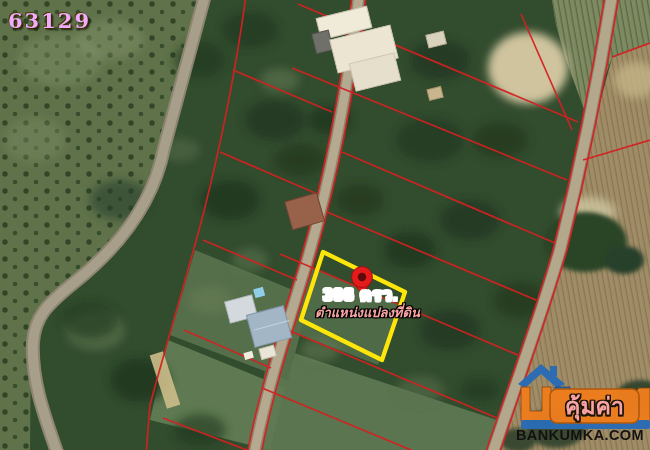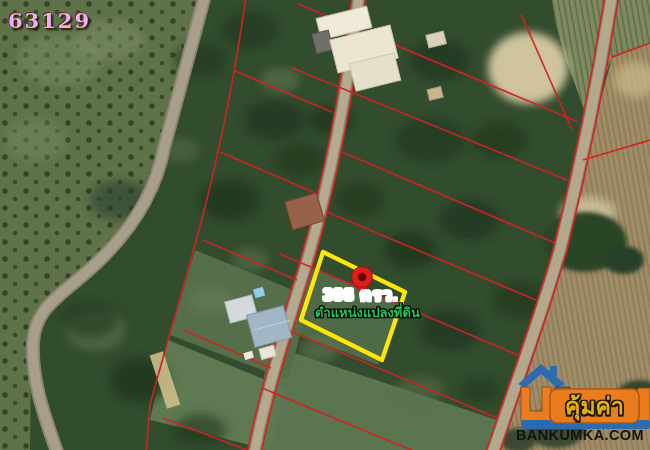--- a/index.html
+++ b/index.html
@@ -15,29 +15,30 @@
     font-family:"DejaVu Serif",serif;font-weight:bold;font-size:21px;letter-spacing:2px;
     color:#f0abfc;
     text-shadow:1px 1px 0 #3a2c00,-1px -1px 0 #4a3a00,2px 2px 2px rgba(0,0,0,.75);
   }
   #area-label{
     left:323px;top:280px;font-weight:bold;font-size:17px;color:#ffffff;letter-spacing:1px;
     text-shadow:-1.5px -1.5px 0 #fff,1.5px -1.5px 0 #fff,-1.5px 1.5px 0 #fff,1.5px 1.5px 0 #fff,
                  0 -1.5px 0 #fff,0 1.5px 0 #fff,-1.5px 0 0 #fff,1.5px 0 0 #fff;
   }
   #plot-caption{
-    left:315px;top:302px;font-weight:bold;font-size:13px;color:#22c55e;
+    left:315px;top:302px;font-weight:bold;font-size:13px;color:#fca5a5;
     text-shadow:-1.2px -1.2px 0 #000,1.2px -1.2px 0 #000,-1.2px 1.2px 0 #000,1.2px 1.2px 0 #000,
                  0 -1.2px 0 #000,0 1.2px 0 #000,-1.2px 0 0 #000,1.2px 0 0 #000;
+    font-style:italic;
   }
   #watermark{left:506px;top:356px;width:148px;height:96px;position:absolute;opacity:.97;}
   #watermark svg{position:absolute;left:0;top:0;}
   #banner-text{
     position:absolute;left:44px;top:30px;width:89px;height:38px;line-height:40px;
-    text-align:center;font-weight:bold;font-size:23px;color:#eab308;
+    text-align:center;font-weight:bold;font-size:23px;color:#fca5a5;
     text-shadow:-1.5px -1.5px 0 #1a1208,1.5px -1.5px 0 #1a1208,-1.5px 1.5px 0 #1a1208,1.5px 1.5px 0 #1a1208,
                  0 -1.5px 0 #1a1208,0 1.5px 0 #1a1208,-1.5px 0 0 #1a1208,1.5px 0 0 #1a1208;
   }
   #site-text{
     position:absolute;left:0px;top:71px;width:148px;text-align:center;
     font-weight:bold;font-size:14.5px;letter-spacing:.4px;color:#121110;
   }
 </style>
 </head>
 <body>

